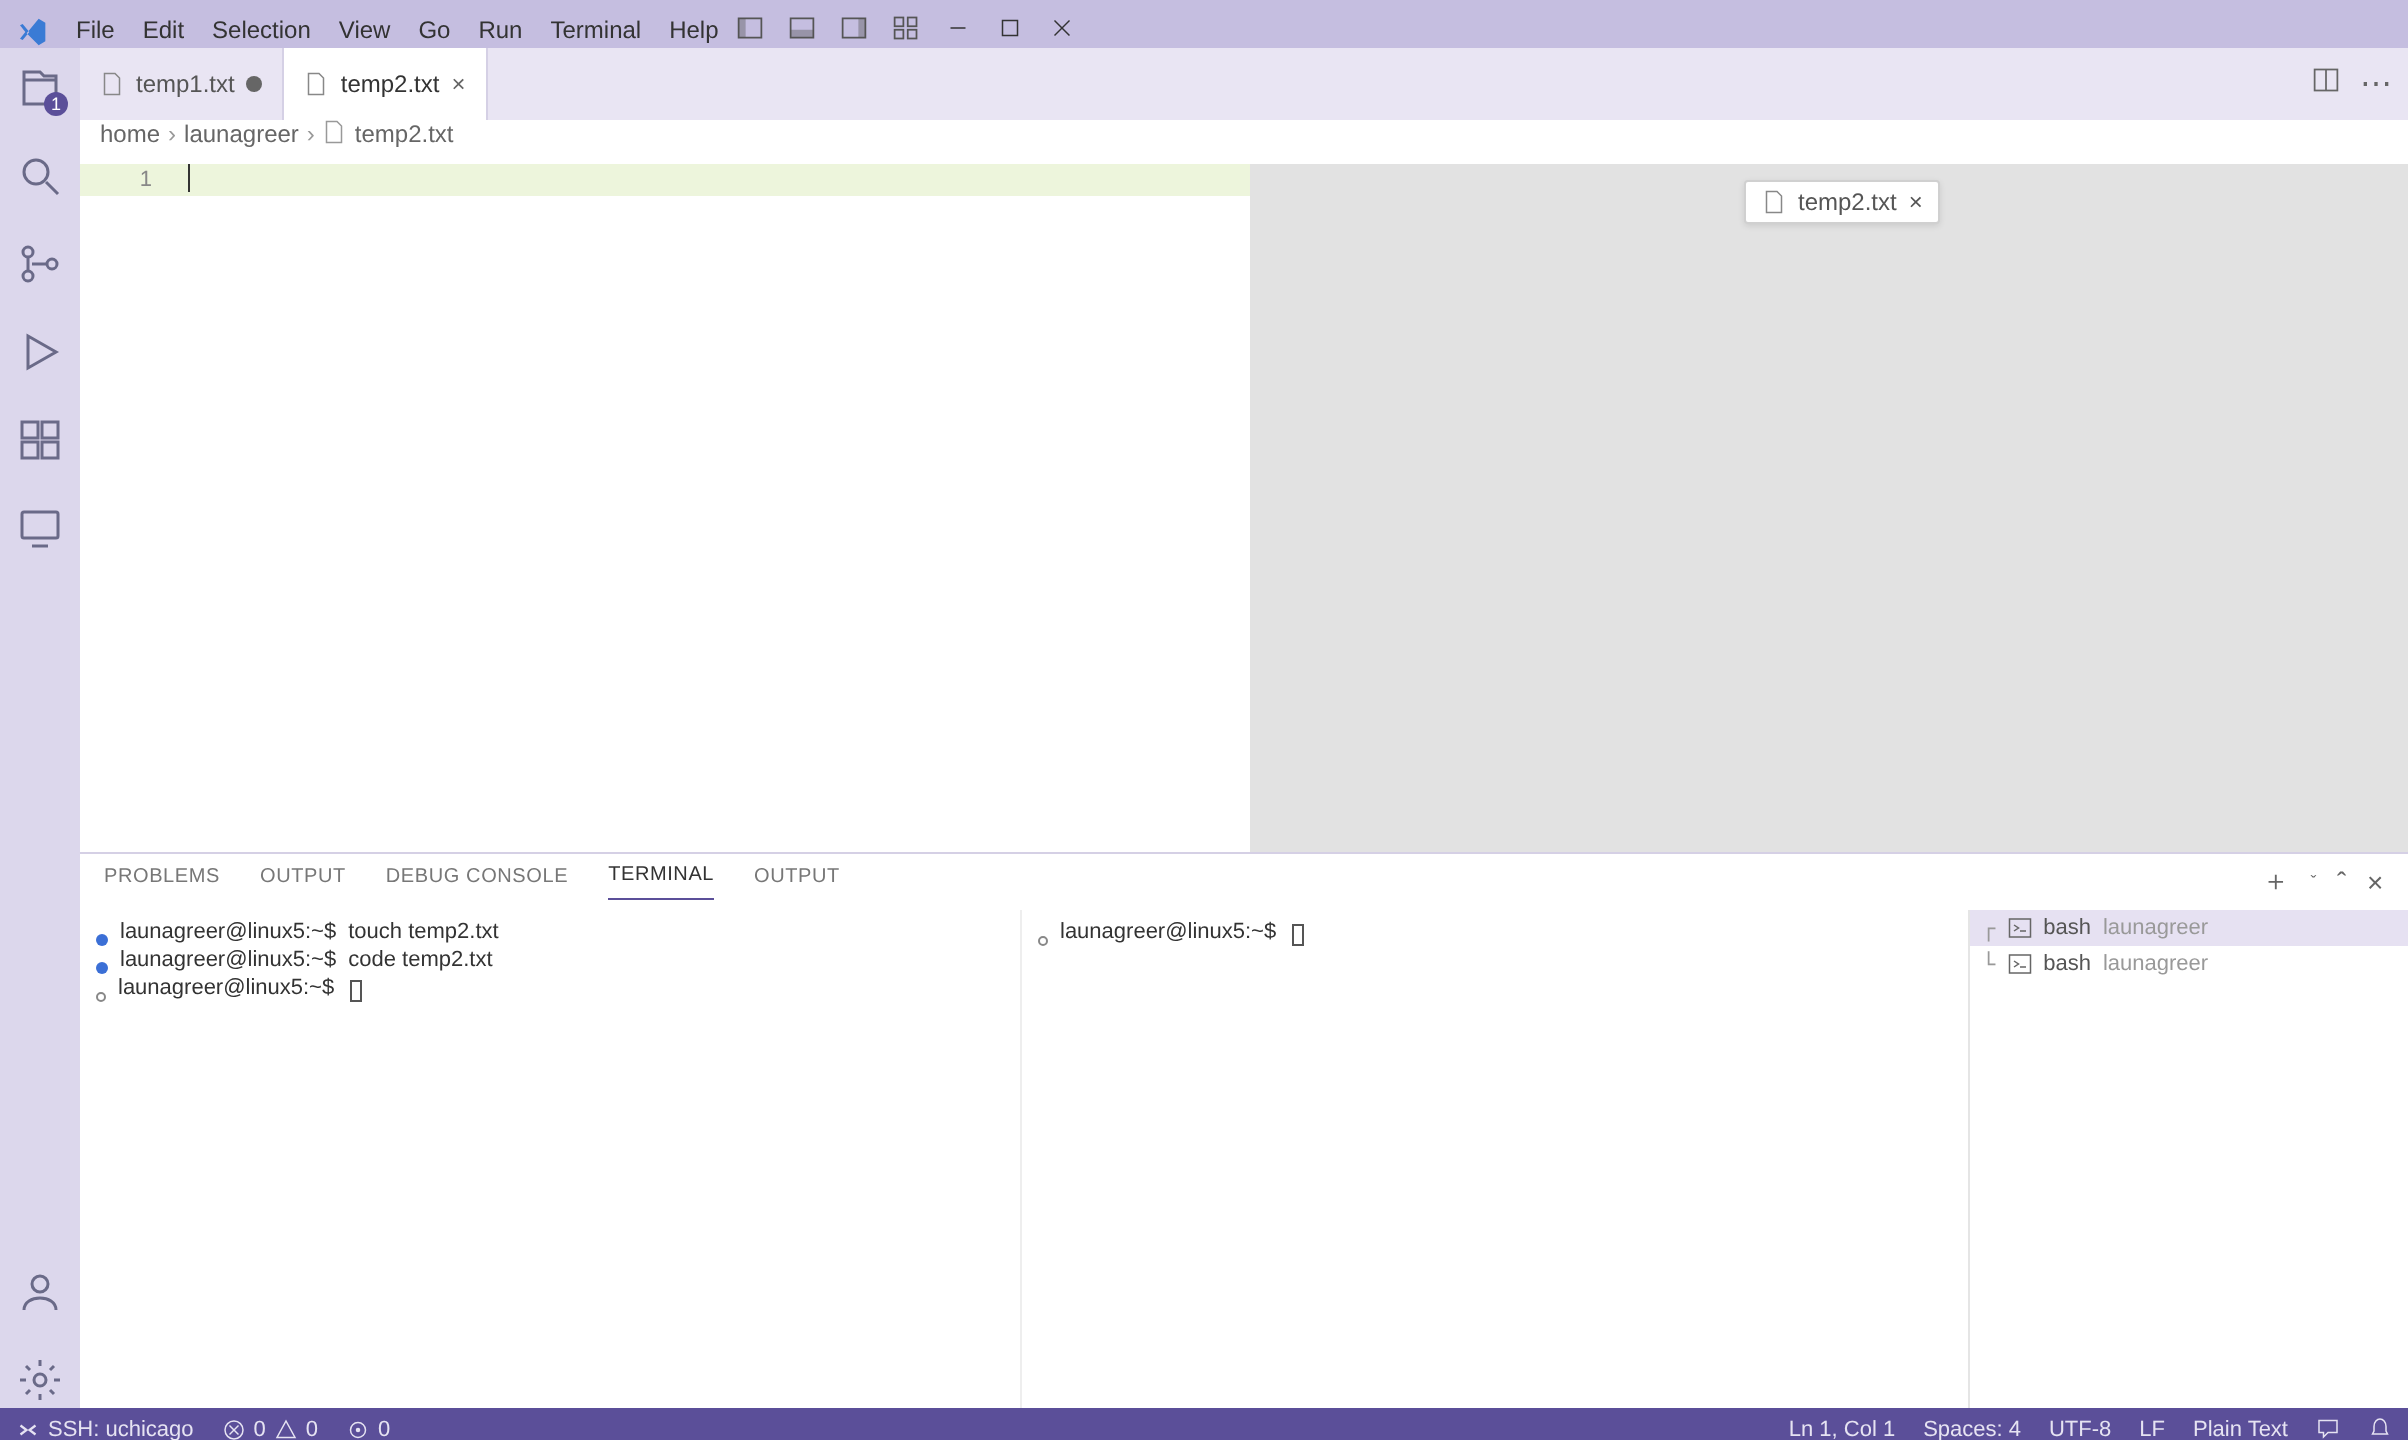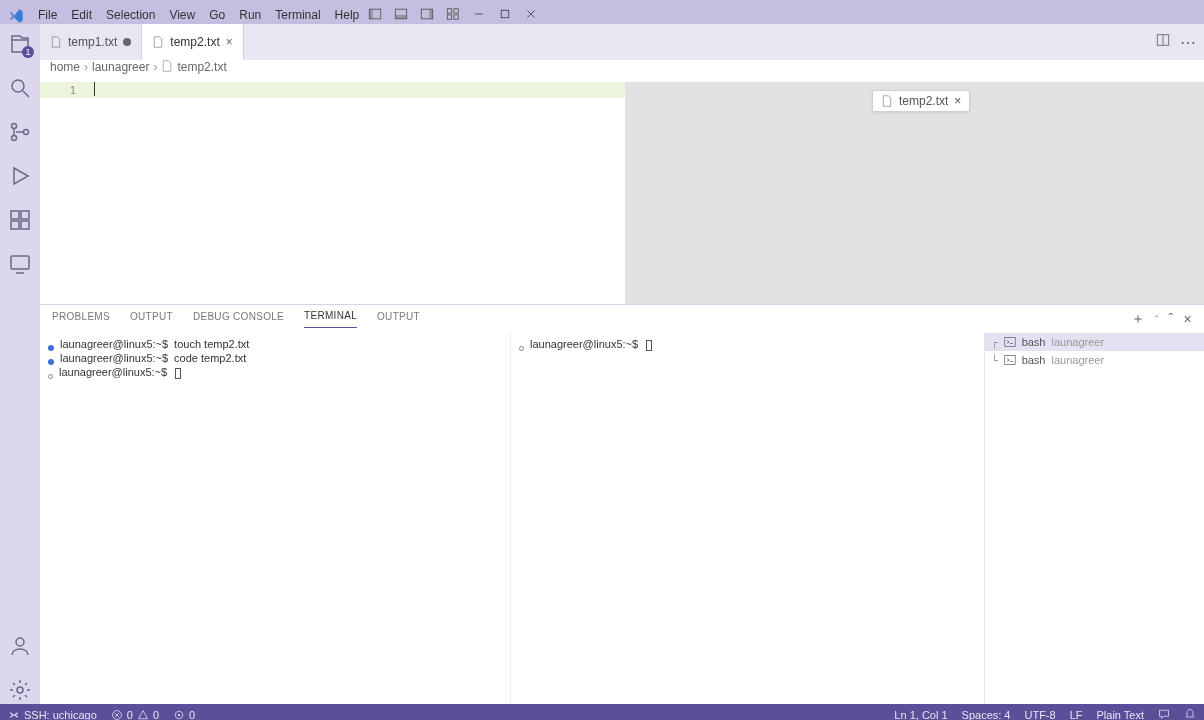--- a/index.html
+++ b/index.html
@@ -46,21 +46,21 @@
 .pane-right { flex:1; background:#e2e2e2; position:relative; }
 
 .gutter { position:absolute; left:0; top:0; width:50px; text-align:right; padding-right:14px; font-size:11px; color:#888; font-family:Menlo,Consolas,monospace; line-height:16px; padding-top:0; }
 .currline { position:absolute; left:0; right:0; top:0; height:16px; background:#edf5dc; }
 .cursor { position:absolute; left:54px; top:0; width:1px; height:14px; background:#333; }
 
 
 .floattab { position:absolute; left:247px; top:8px; background:#fff; border:1px solid #d0d0d0; border-radius:2px; height:22px; display:flex; align-items:center; padding:0 8px; gap:6px; font-size:12px; color:#555; box-shadow:0 1px 3px rgba(0,0,0,0.1); }
 
 
-.panel { height: 400px; border-top:1px solid #d5d0e5; display:flex; flex-direction:column; background:#fff; }
+.panel { height: 278px; border-top:1px solid #d5d0e5; display:flex; flex-direction:column; background:#fff; }
 .paneltabs { height:28px; display:flex; align-items:center; padding:0 12px; gap:20px; font-size:10px; color:#777; letter-spacing:0.3px; }
 .paneltabs .pt { cursor:pointer; padding-bottom:6px; }
 .paneltabs .pt.active { color:#333; border-bottom:1px solid #5b4f99; }
 .paneltabs .ptspacer { flex:1; }
 .paneltabs .ptactions { display:flex; gap:10px; align-items:center; color:#666; font-size:14px; }
 
 .termrow { flex:1; display:flex; }
 .termcol { font-family:Menlo,Consolas,monospace; font-size:11px; line-height:14px; padding:4px 8px; color:#333; position:relative; }
 .termcol.left { width:470px; }
 .termcol.mid { flex:1; border-left:1px solid #eee; }

